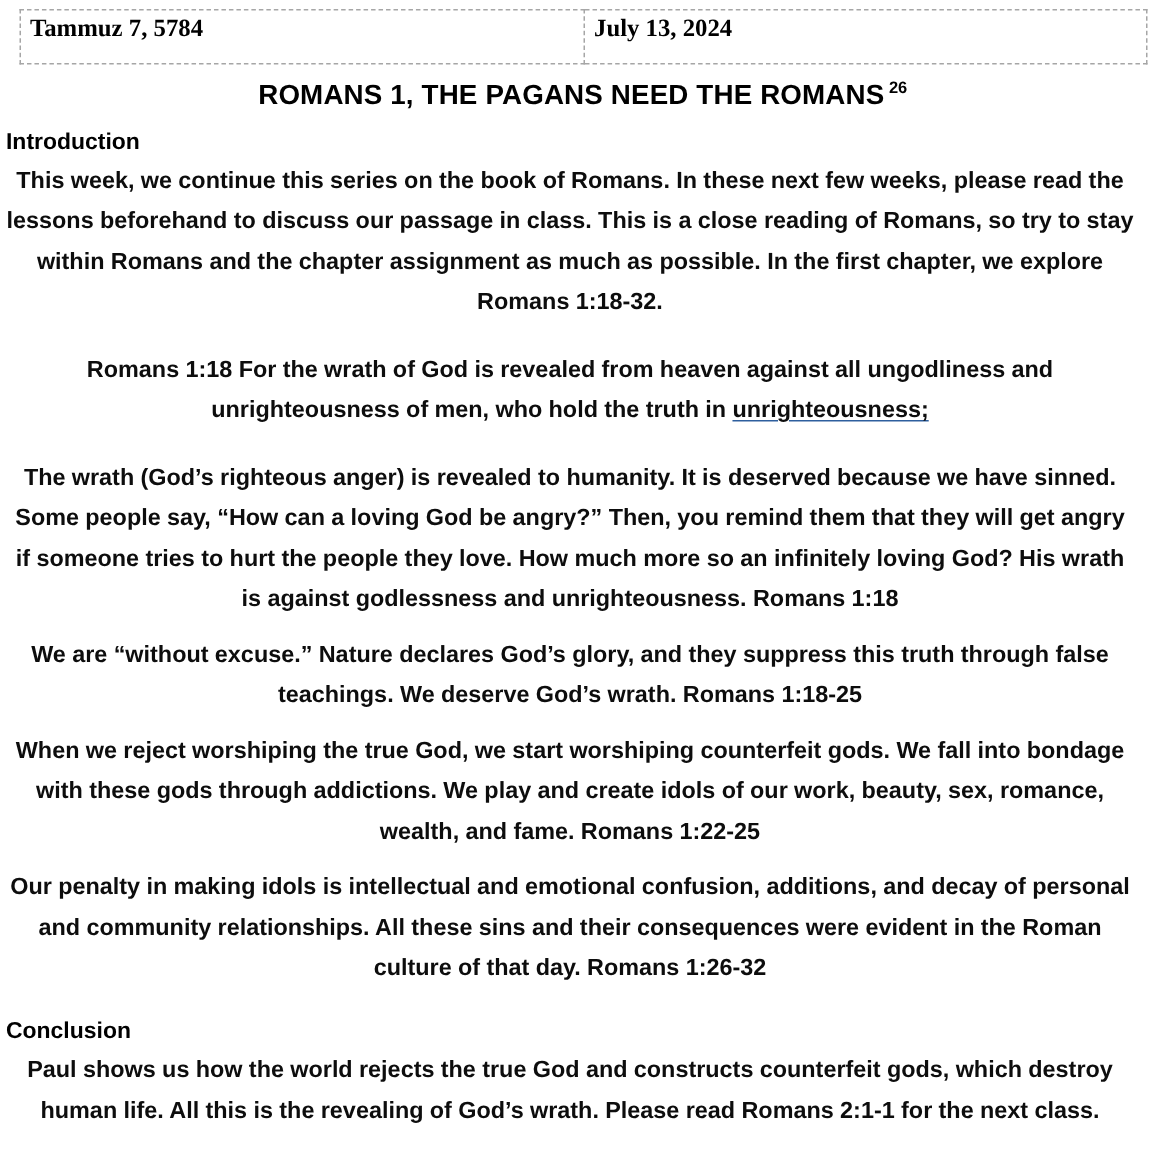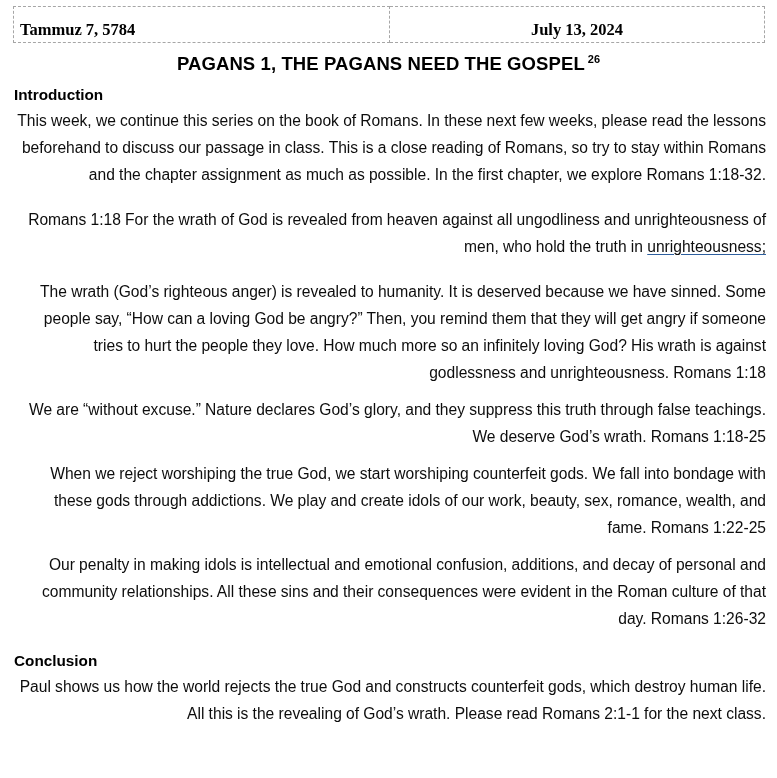--- a/index.html
+++ b/index.html
@@ -30,30 +30,30 @@
     left: 13px;
     top: 6px;
     width: 751px;
     border-collapse: collapse;
     table-layout: fixed;
   }
   .header-table td {
     border: 1px dashed #a6a6a6;
     height: 36px;
     vertical-align: top;
-    padding: 14px 6px 0 6px;
+    padding: 3px 6px 0 6px;
     font-family: "Liberation Serif", "DejaVu Serif", serif;
     font-weight: bold;
     font-size: 16.5px;
     line-height: 18px;
     color: #000000;
     box-sizing: border-box;
   }
   .header-table td.left-cell  { width: 376px; text-align: left;  }
-  .header-table td.right-cell { width: 375px; text-align: center; }
+  .header-table td.right-cell { width: 375px; text-align: left; }
 
   
   .doc-title {
     position: absolute;
     left: 0;
     top: 48px;
     width: 777px;
     text-align: center;
     font-family: "Liberation Sans", sans-serif;
     font-weight: bold;
@@ -66,42 +66,43 @@
     font-size: 11px;
     vertical-align: super;
     font-weight: bold;
     letter-spacing: 0;
     margin-left: 3px;
   }
 
   
   .body-area {
     position: absolute;
-    left: 14px;
+    left: 4px;
     top: 84px;
     width: 752px;
   }
 
   .section-heading {
     font-family: "Liberation Sans", sans-serif;
     font-weight: bold;
     font-size: 15.3px;
     line-height: 22px;
     color: #000000;
     margin: 0 0 1px 0;
   }
 
   .para {
     font-family: "Liberation Sans", sans-serif;
     font-size: 15.6px;
     line-height: 27px;
     color: #0d0d0d;
     margin: 0;
-    text-align: right;
+    text-align: center;
     word-spacing: -0.1px;
+    font-weight: bold;
   }
 
   .gap-sm { height: 10px; }
   .gap-md { height: 18px; }
 
   .link-underline {
     text-decoration: underline;
     text-decoration-color: #2e5f9e;
     text-underline-offset: 2px;
     text-decoration-thickness: 1.3px;
@@ -116,21 +117,21 @@
   <table class="header-table">
     <tbody>
         <tr>
       <td class="left-cell">Tammuz 7, 5784</td>
       <td class="right-cell">July 13, 2024</td>
     </tr>
   </tbody>
     </table>
 
   <div class="doc-title">
-    <span>PAGANS 1, THE PAGANS NEED THE GOSPEL</span><span class="sup">26</span>
+    <span>ROMANS 1, THE PAGANS NEED THE ROMANS</span><span class="sup">26</span>
   </div>
 
   <div class="body-area">
 
     <div class="section-heading">Introduction</div>
     <p class="para">This week, we continue this series on the book of Romans. In these next few weeks, please read the lessons beforehand to discuss our passage in class. This is a close reading of Romans, so try to stay within Romans and the chapter assignment as much as possible. In the first chapter, we explore Romans 1:18-32.</p>
 
     <div class="gap-md"></div>
 
     <p class="para"><span>Romans 1:18 For the wrath of God is revealed from heaven against all ungodliness and unrighteousness of men, who hold the truth in </span><span class="link-underline">unrighteousness;</span></p>

